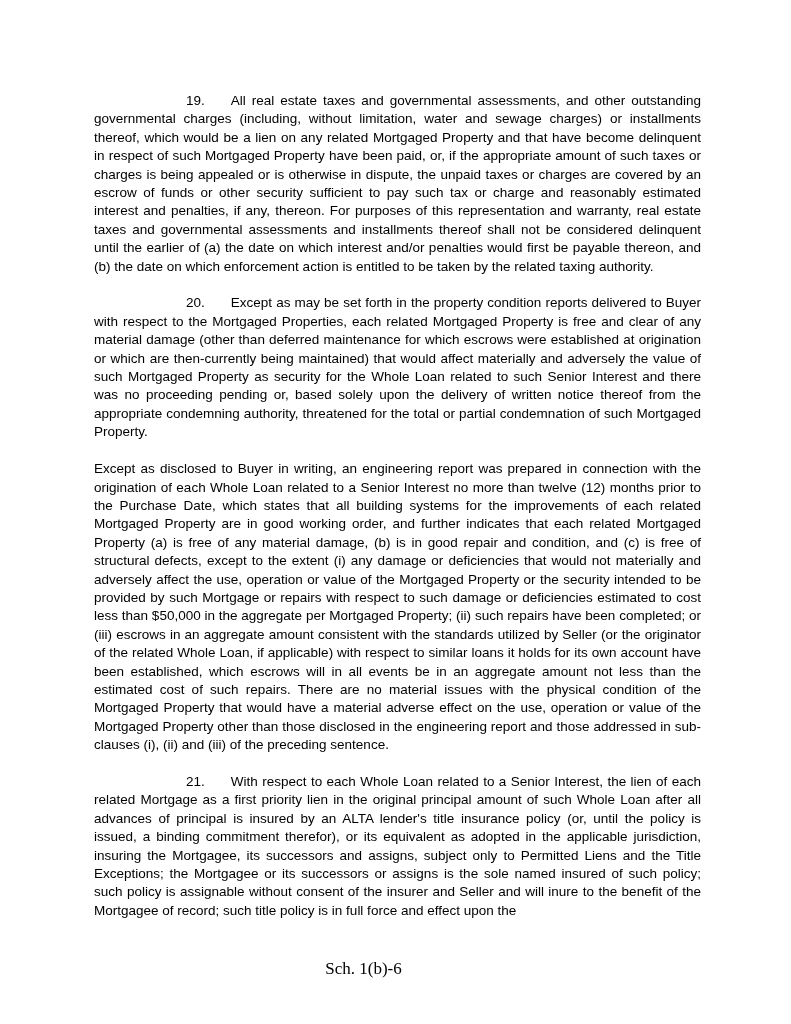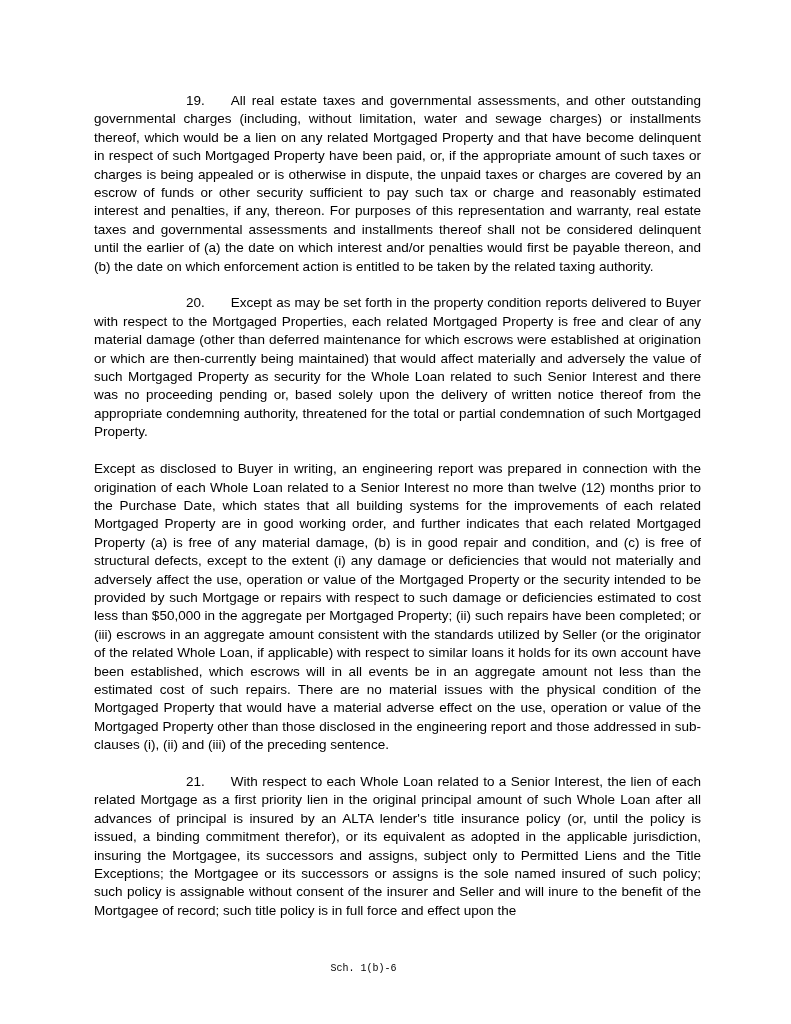--- a/index.html
+++ b/index.html
@@ -39,22 +39,22 @@
   .tab {
     display: inline-block;
     width: 26px;
   }
   .page-footer {
     position: absolute;
     left: 0;
     right: 12px;
     bottom: 46px;
     text-align: center;
-    font-family: Liberation Mono, monospace;
-    font-size: 10px;
+    font-family: Liberation Serif, serif;
+    font-size: 17px;
     color: #000000;
   }
 </style>
 </head>
 <body>
 
 <div class="page">
   <div class="doc-body">
 
     <p class="para indent"><span class="num">19.</span><span class="tab"></span><span class="txt">All real estate taxes and governmental assessments, and other outstanding governmental charges (including, without limitation, water and sewage charges) or installments thereof, which would be a lien on any related Mortgaged Property and that have become delinquent in respect of such Mortgaged Property have been paid, or, if the appropriate amount of such taxes or charges is being appealed or is otherwise in dispute, the unpaid taxes or charges are covered by an escrow of funds or other security sufficient to pay such tax or charge and reasonably estimated interest and penalties, if any, thereon.  For purposes of this representation and warranty, real estate taxes and governmental assessments and installments thereof shall not be considered delinquent until the earlier of (a) the date on which interest and/or penalties would first be payable thereon, and (b) the date on which enforcement action is entitled to be taken by the related taxing authority.</span></p>

